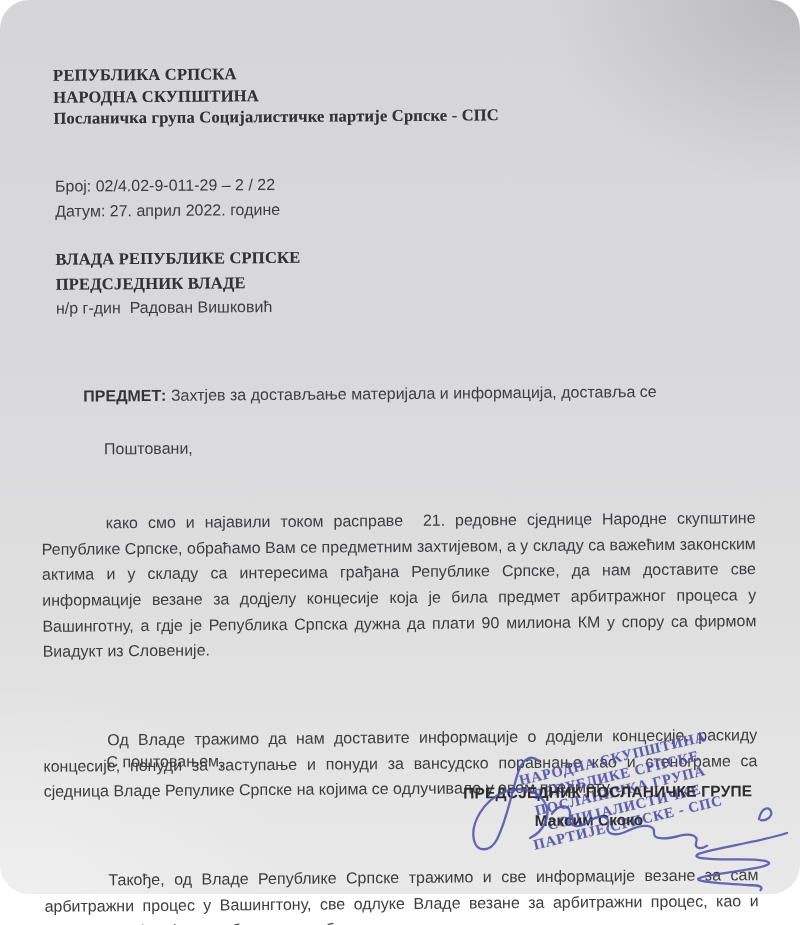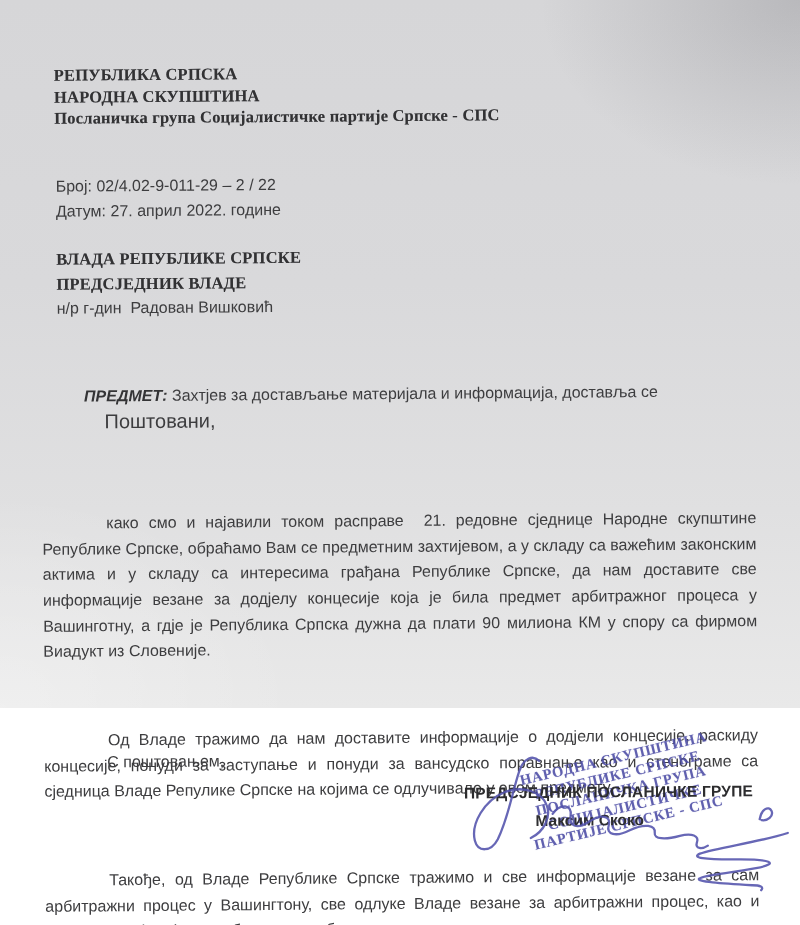--- a/index.html
+++ b/index.html
@@ -6,25 +6,26 @@
     margin: 0;
     padding: 0;
     width: 800px;
     height: 925px;
     overflow: hidden;
     font-family: "Liberation Sans", sans-serif;
   }
   .page {
     position: relative;
     width: 800px;
-    height: 708px;
+    height: 894px;
     background:
       radial-gradient(420px 300px at 100% 0%, rgba(70,70,78,0.20), rgba(70,70,78,0) 62%),
       radial-gradient(500px 360px at 0% 100%, rgba(255,255,255,0.30), rgba(255,255,255,0) 60%),
       linear-gradient(180deg, #d6d6d8 0%, #d9d9db 40%, #e0e0e1 72%, #e9e9e9 100%);
+    border-radius: 29px;
   }
   .sheet {
     position: absolute;
     inset: 0;
     transform: rotate(-0.45deg);
     transform-origin: 50% 50%;
     color: #3a3a3c;
   }
   .abs { position: absolute; }
 
@@ -59,26 +60,26 @@
     text-shadow: 0 0 0.5px rgba(40,40,45,0.35);
   }
   .attn { white-space: pre-wrap; }
 
   .subject {
     left: 57px; top: 367px;
     font-size: 16px;
     color: #3d3d3f;
     white-space: pre-wrap;
   }
-  .subject .lbl { font-weight: bold; color: #343436; font-style: italic; }
+  .subject .lbl { font-weight: bold; color: #343436; }
   .subject .ital { }
 
   .salutation {
-    left: 104px; top: 408px;
-    font-size: 20px;
+    left: 104px; top: 438px;
+    font-size: 16px;
     color: #3d3d3f;
   }
   .bodytext {
     left: 41px; top: 457px;
     width: 714px;
     font-size: 16px;
     line-height: 25.6px;
     text-align: justify;
     color: #3d3d3f;
     white-space: pre-wrap;

